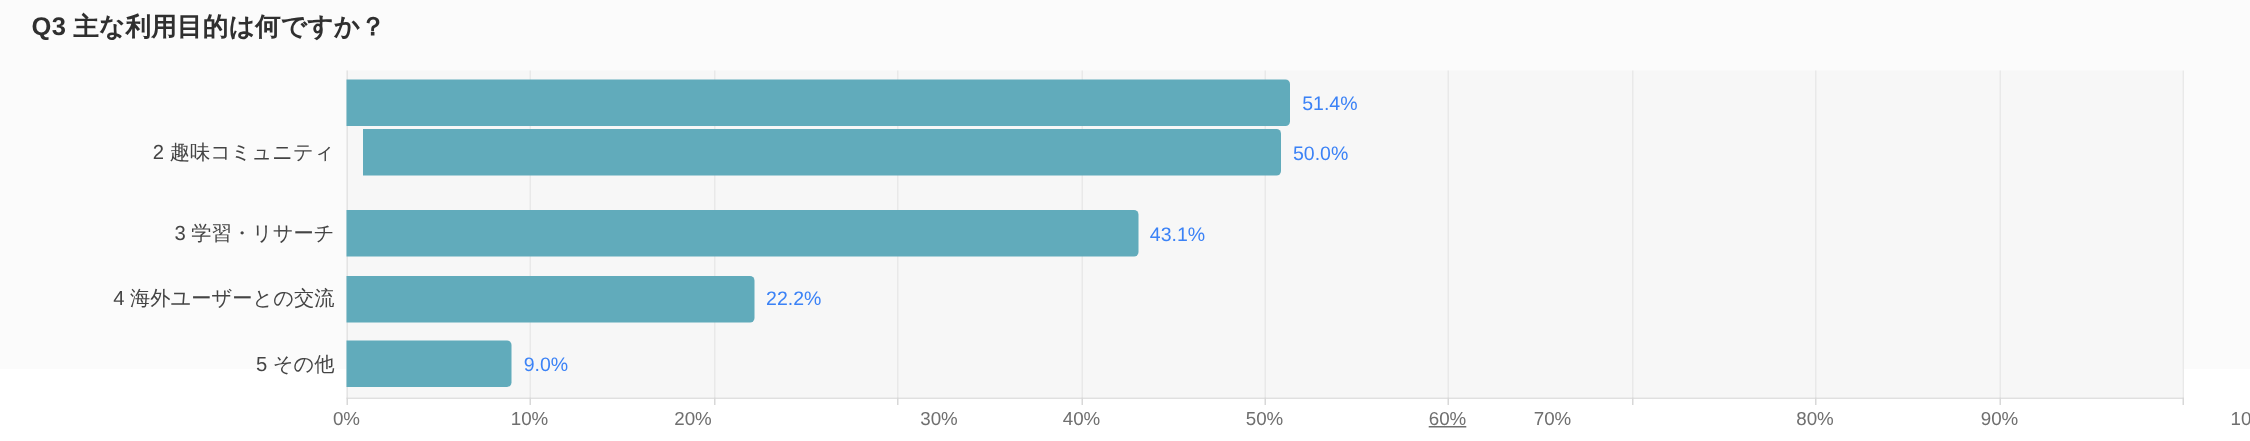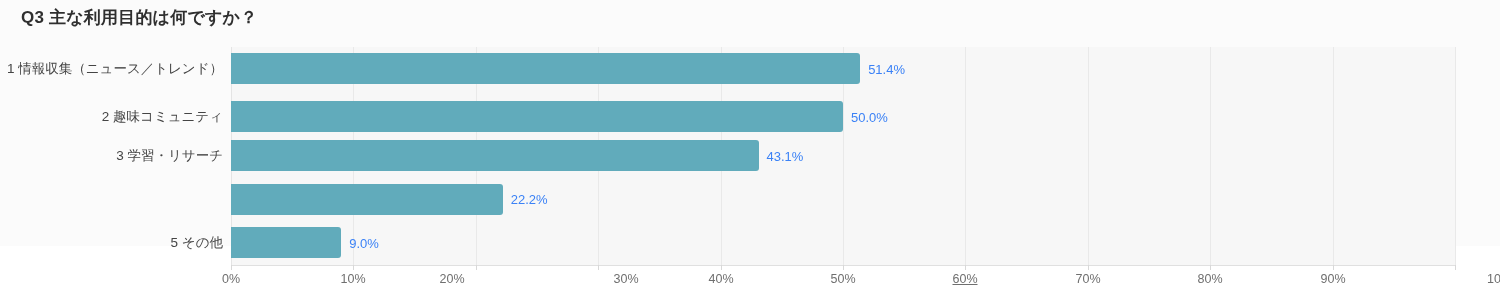--- a/index.html
+++ b/index.html
@@ -129,62 +129,62 @@
         <div class="gridline" style="left: 979px;"></div>
         <div class="gridline" style="left: 1102px;"></div>
         <div class="gridline" style="left: 1224px;"></div>
       </div>
   </div>
 
   <div class="axis-baseline"></div>
 
   <div id="bars-layer">
       <div class="bar-row" style="top: 53px;">
-        <div class="cat-label">1 情報収集（ニュース／トレンド）</div>
         <div class="bar" style="width: 629.136px; background: rgb(97, 171, 187);"></div>
         <div class="value-label" style="left: 868.136px;">51.4%</div>
       </div>
-      <div class="bar-row" style="top: 101px;">
+      <div class="bar-row" style="top: 86px; margin-left: 11px;">
         <div class="cat-label">2 趣味コミュニティ</div>
         <div class="bar" style="width: 612px; background: rgb(97, 171, 187);"></div>
         <div class="value-label" style="left: 851px;">50.0%</div>
       </div>
       <div class="bar-row" style="top: 140.2px;">
         <div class="cat-label">3 学習・リサーチ</div>
         <div class="bar" style="width: 527.544px; background: rgb(97, 171, 187);"></div>
         <div class="value-label" style="left: 766.544px;">43.1%</div>
       </div>
       <div class="bar-row" style="top: 183.8px;">
+        <div class="cat-label">4 海外ユーザーとの交流</div>
         <div class="bar" style="width: 271.728px; background: rgb(97, 171, 187);"></div>
         <div class="value-label" style="left: 510.728px;">22.2%</div>
       </div>
       <div class="bar-row" style="top: 227.4px;">
         <div class="cat-label">5 その他</div>
         <div class="bar" style="width: 110.16px; background: rgb(97, 171, 187);"></div>
         <div class="value-label" style="left: 349.16px;">9.0%</div>
       </div>
     </div>
 
   <div id="axis-layer">
       <div class="tick-mark" style="left: 231px;"></div>
       <div class="tick-label" style="left: 231px;">0%</div>
       <div class="tick-mark" style="left: 353px;"></div>
       <div class="tick-label" style="left: 353px;">10%</div>
       <div class="tick-mark" style="left: 476px;"></div>
-      <div class="tick-label" style="left: 452px;">20%</div>
+      <div class="tick-label" style="left: 462px;">20%</div>
       <div class="tick-mark" style="left: 598px;"></div>
       <div class="tick-label" style="left: 626px;">30%</div>
       <div class="tick-mark" style="left: 721px;"></div>
       <div class="tick-label" style="left: 721px;">40%</div>
       <div class="tick-mark" style="left: 843px;"></div>
       <div class="tick-label" style="left: 843px;">50%</div>
       <div class="tick-mark" style="left: 965px;"></div>
       <div class="tick-label" style="left: 965px; text-decoration: underline;">60%</div>
       <div class="tick-mark" style="left: 1088px;"></div>
-      <div class="tick-label" style="left: 1088px;">70%</div>
+      <div class="tick-label" style="left: 1035px;">70%</div>
       <div class="tick-mark" style="left: 1210px;"></div>
       <div class="tick-label" style="left: 1210px;">80%</div>
       <div class="tick-mark" style="left: 1333px;"></div>
       <div class="tick-label" style="left: 1333px;">90%</div>
       <div class="tick-mark" style="left: 1455px;"></div>
       <div class="tick-label" style="left: 1487px; margin-left: 16px;">100%</div>
     </div>
 
 </div>
 

